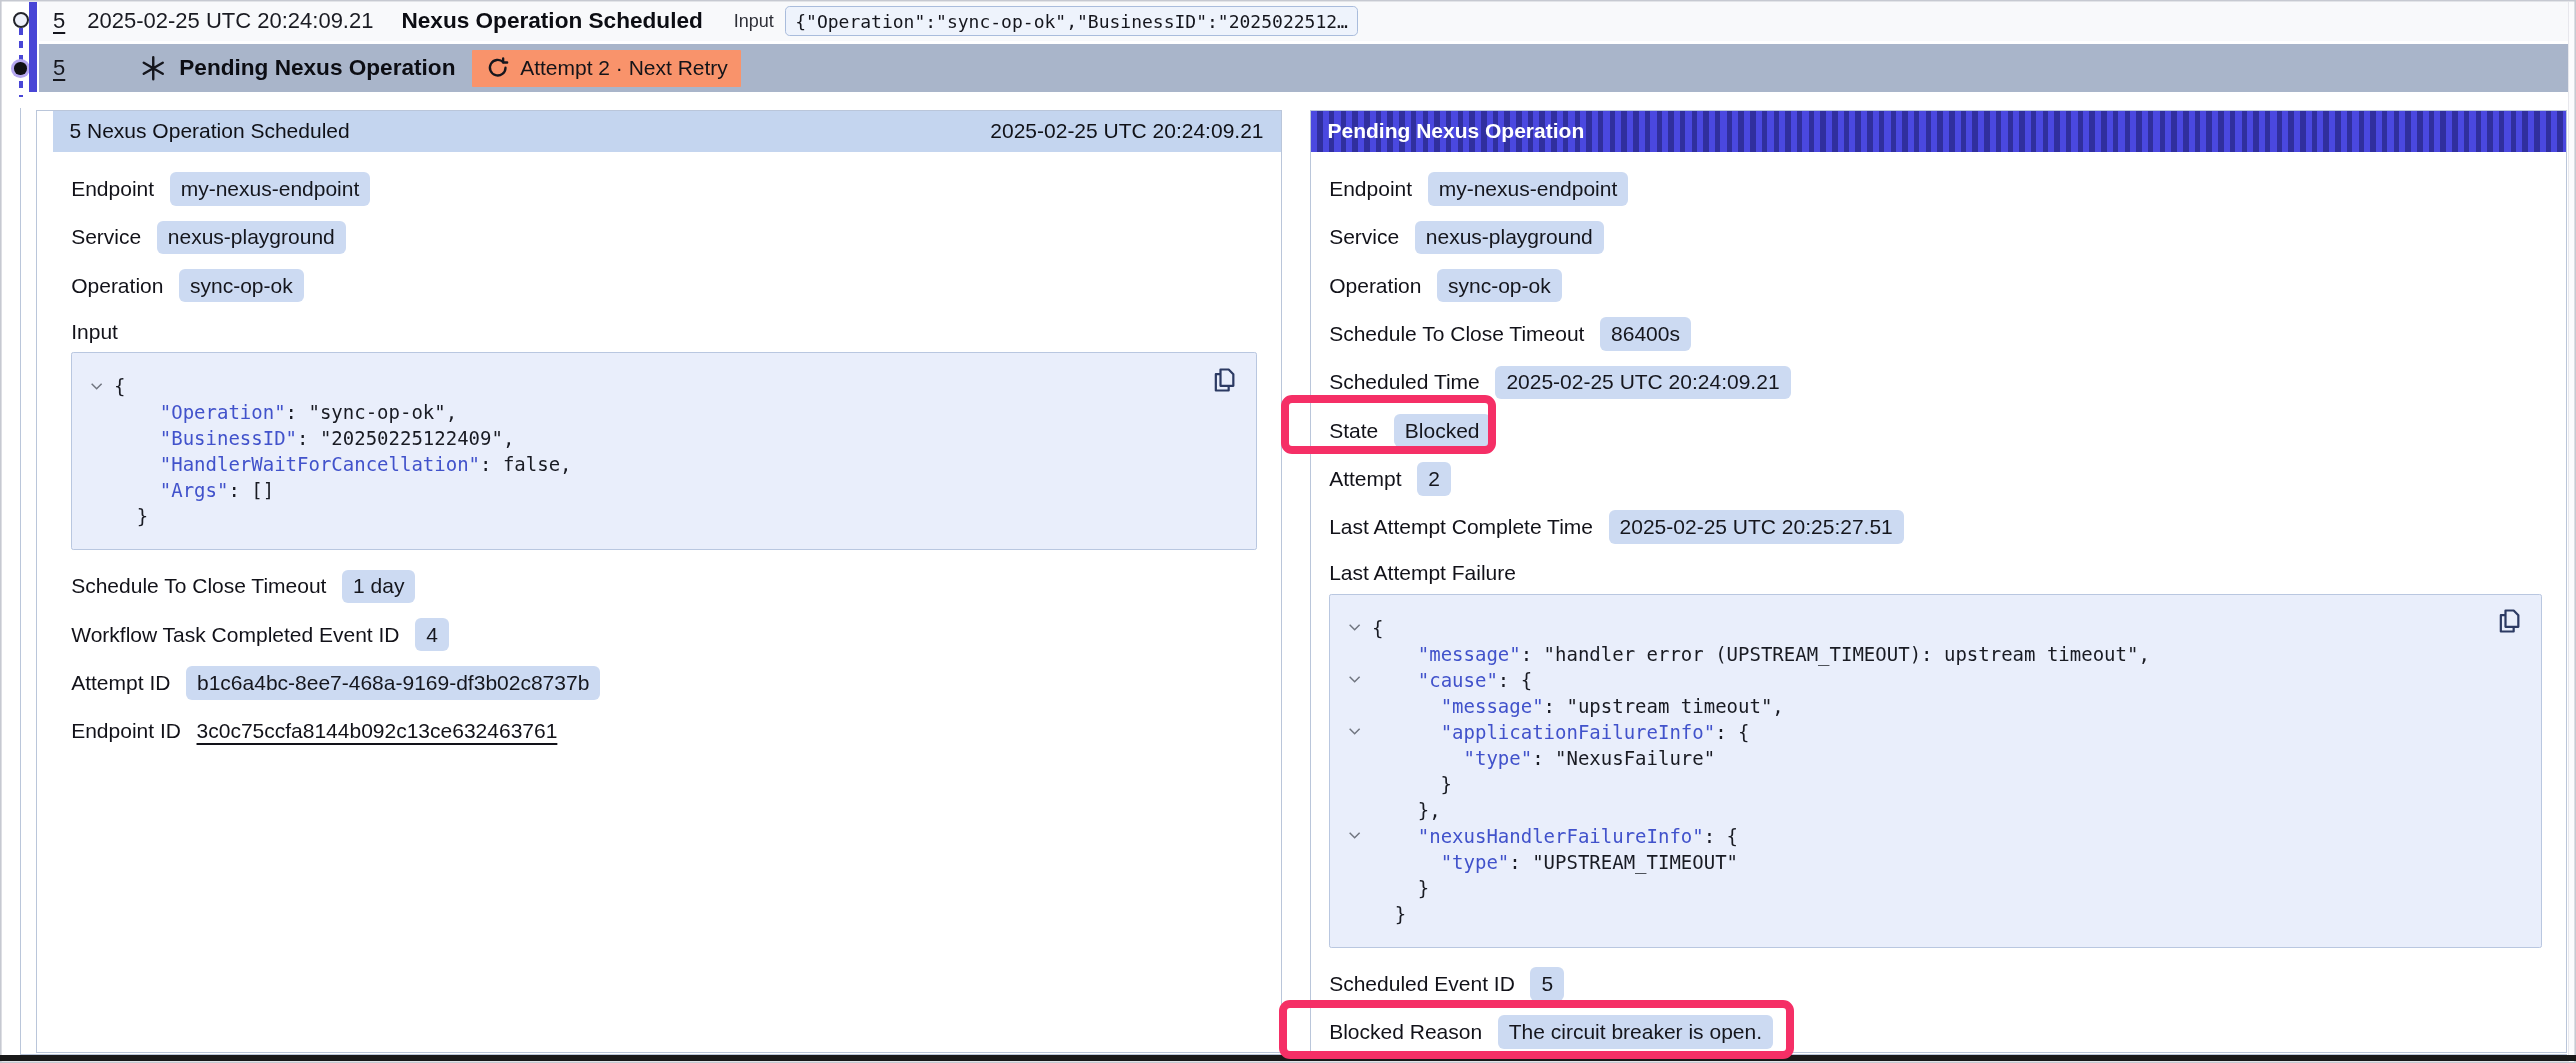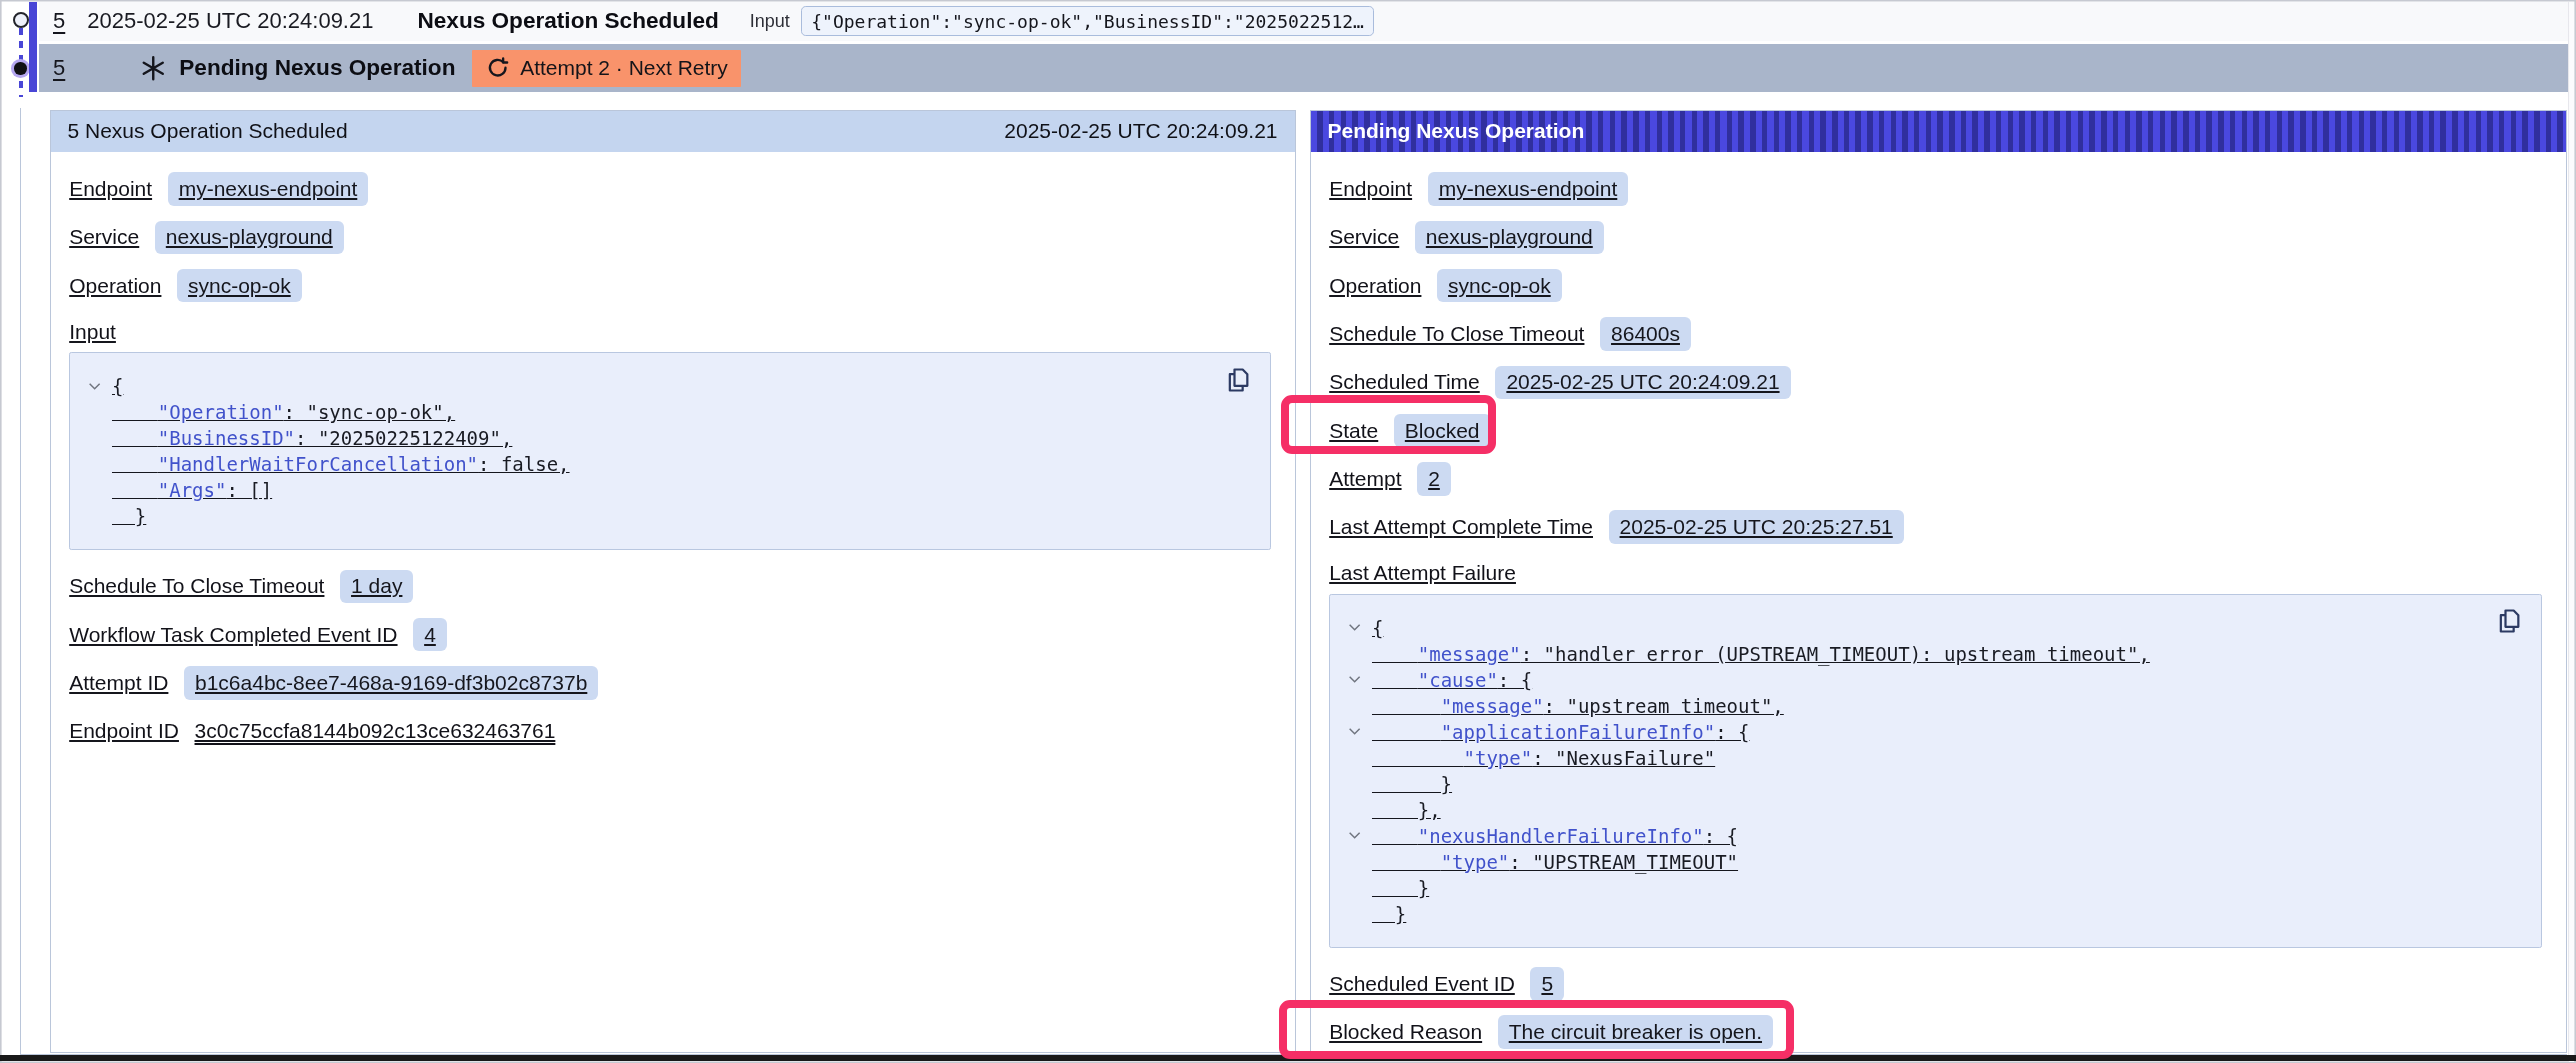--- a/index.html
+++ b/index.html
@@ -15,42 +15,42 @@
   .tl-cur-ring{position:absolute;left:11px;top:59px;width:18.7px;height:18.7px;border-radius:50%;background:#b5a7f0;}
   .tl-cur-dot{position:absolute;left:14px;top:62px;width:12.5px;height:12.5px;border-radius:50%;background:#101014;}
   .event-bar{position:absolute;left:29px;top:1.6px;width:7.8px;height:90px;background:var(--indigo);}
 
   
   .hrow{position:absolute;left:39px;width:2532px;display:flex;align-items:center;padding-left:14px;}
   #row1{top:1.6px;height:39px;background:#f8f9fb;font-size:22px;}
   #row2{top:44px;height:48px;background:var(--row2);font-size:22px;}
   .id-link{color:#15161d;text-decoration:underline;text-underline-offset:3.9px;}
   .ev-time{margin-left:22px;color:#1a1b22;}
-  .ev-title{margin-left:44px;font-weight:700;font-size:22.6px;color:#0c0d13;}
+  .ev-title{margin-left:28px;font-weight:700;font-size:22.6px;color:#0c0d13;}
   .inp-label{margin-left:31px;font-size:18px;color:#2e2f37;}
   .inp-badge{margin-left:11px;font-family:"DejaVu Sans Mono",monospace;font-size:18px;
     background:#eef3fc;border:1.6px solid #a9bcdc;border-radius:4.7px;padding:3.9px 9.4px;color:#15161d;white-space:nowrap;}
   .ast{margin-left:75px;width:26.5px;height:26.5px;flex:0 0 26.5px;}
   #row2 .ev-title{margin-left:12.5px;}
   .attempt-badge{margin-left:17px;display:flex;align-items:center;gap:11px;height:37px;
     background:var(--orange);border-radius:1px;padding:0 13.3px;font-size:21px;color:#141419;}
   .attempt-badge svg{width:23.4px;height:23.4px;}
 
   
   #detail-region{position:absolute;left:19.5px;top:108px;width:2547px;height:947px;
     border-left:1.6px solid #bac6da;border-bottom:1.6px solid #bac6da;}
   .card{position:absolute;top:1.6px;height:943px;background:#fff;border:1.6px solid #bac6da;}
-  #left-card{left:29px;width:1246px;}
+  #left-card{left:15px;width:1246px;padding-left:16px;}
   #right-card{left:1289px;width:1257px;}
   .card-header{height:41px;display:flex;align-items:center;justify-content:space-between;
     padding:0 17px;font-size:21px;}
   #left-card .card-header{background:var(--header-blue);color:#101117;}
   #right-card .card-header{color:#fff;font-weight:600;
     background:repeating-linear-gradient(90deg,var(--stripe-a) 0 6.2px,var(--stripe-b) 6.2px 11.7px);}
-  .card-body{padding:20px 23.4px 0 18.7px;position:relative;text-decoration:underline;}
+  .card-body{padding:20px 23.4px 0 18.7px;position:relative;}
 
   .field-row{display:flex;align-items:center;gap:15.6px;min-height:35px;margin-bottom:13.3px;}
   .field-label{font-size:21px;color:#121219;white-space:nowrap;}
   .badge{background:var(--badge);border-radius:6px;padding:4.7px 11px;font-size:21px;color:#15161d;white-space:nowrap;}
   .link-value{font-size:21px;color:#121219;text-decoration:underline;text-underline-offset:4.7px;white-space:nowrap;}
   .section-label{font-size:21px;color:#121219;min-height:31px;display:flex;align-items:center;margin-bottom:4.7px;}
 
   .json-block{position:relative;background:var(--code-bg);border:1.6px solid var(--code-border);
     border-radius:2.3px;padding:20px 18.7px 20px 7.8px;margin-bottom:18.7px;
     font-family:"DejaVu Sans Mono",monospace;font-size:19px;line-height:26px;color:#191b23;}

